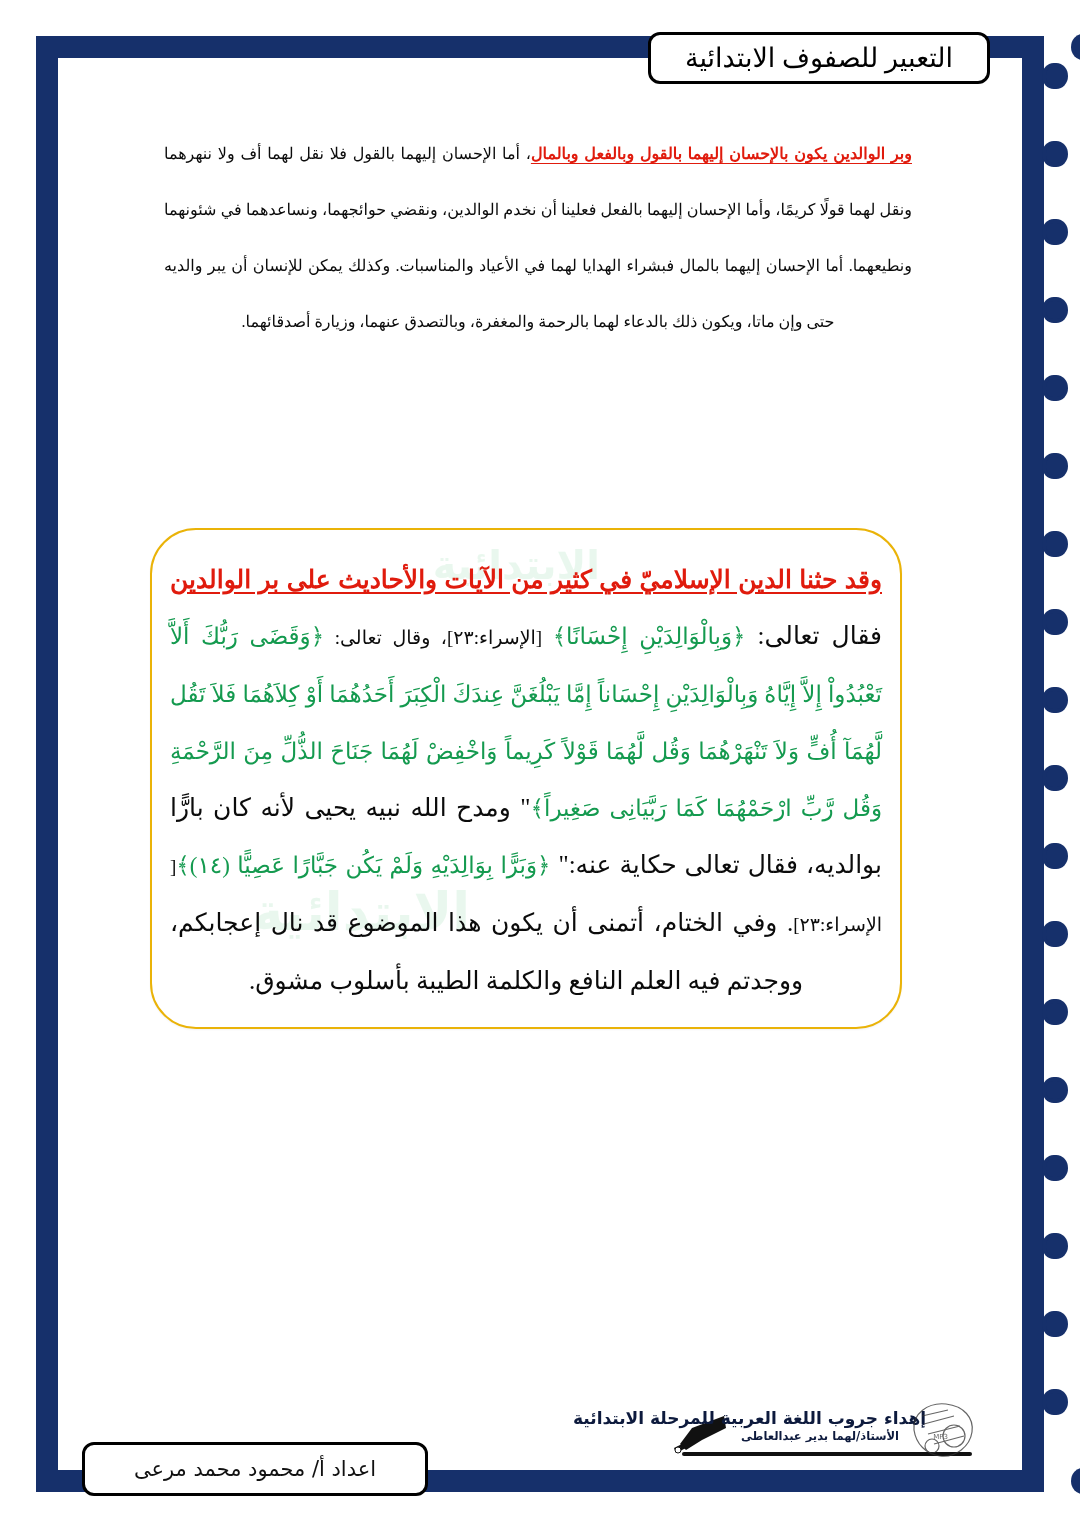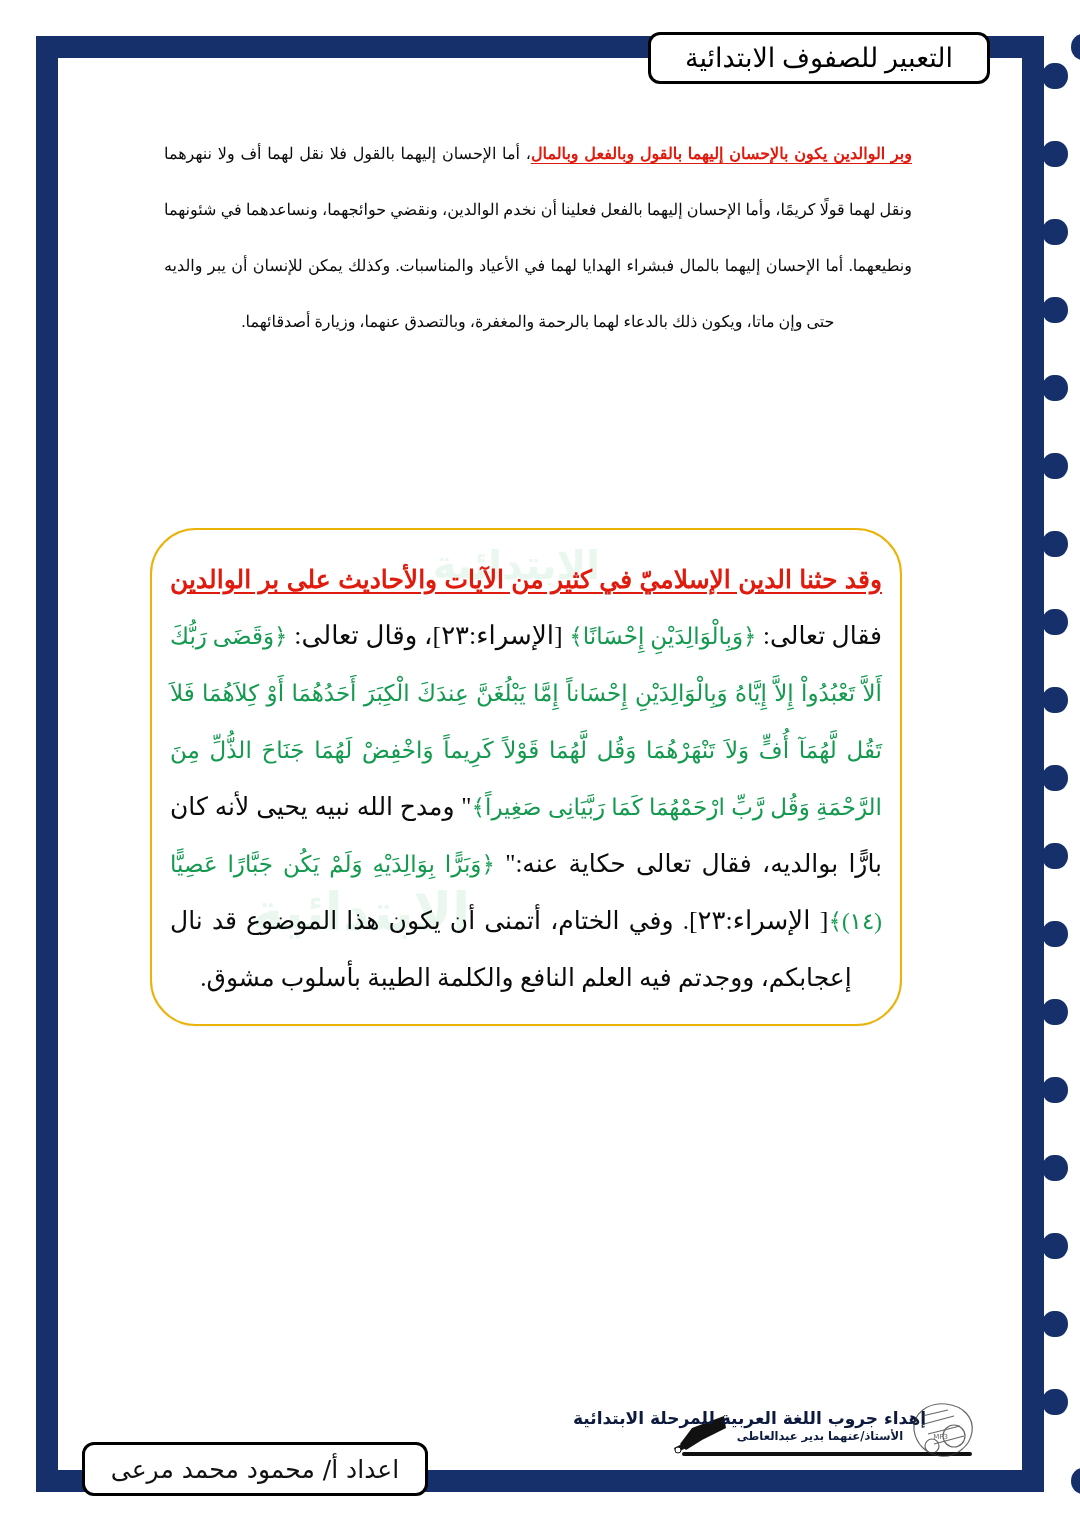--- a/index.html
+++ b/index.html
@@ -93,21 +93,21 @@
     background: #ffffff;
     border: 3px solid #000000;
     border-radius: 12px;
     display: flex;
     align-items: center;
     justify-content: center;
     z-index: 6;
   }
   .footer-pill .credit {
     font-family: "DejaVu Sans", sans-serif;
-    font-size: 25px;
+    font-size: 21px;
     color: #111;
     white-space: nowrap;
   }
 
   
   .footer-stamp {
     position: absolute;
     left: 672px;
     bottom: 58px;
     width: 300px;
@@ -217,21 +217,21 @@
     font-size: 25px;
     line-height: 56px;
     color: #0b0b0b;
     font-family: "Liberation Serif", "DejaVu Serif", serif;
   }
   .quran {
     color: #149a4f;
     font-size: 23px;
     font-family: "Liberation Serif", "DejaVu Serif", serif;
   }
-  .ref { color: #0b0b0b; font-size: 26px; }
+  .ref { color: #0b0b0b; font-size: 19px; }
 
   
   .watermark {
     position: absolute;
     z-index: 1;
     pointer-events: none;
     opacity: .30;
     font-family: "DejaVu Sans", sans-serif;
     font-weight: bold;
     color: #b9e8c8;
@@ -319,21 +319,21 @@
 </div>
 
 <div class="footer-stamp">
   <svg class="pen-nib" viewBox="0 0 56 40">
     <polygon points="52,2 20,14 8,30 14,36 30,26 54,14" fill="#111111"></polygon>
     <polygon points="14,34 4,39 2,34 10,30" fill="#111111"></polygon>
     <circle cx="6" cy="36" r="3" fill="#ffffff" stroke="#111" stroke-width="1"></circle>
   </svg>
   <div class="stamp-lines">
     <div class="l1">إهداء جروب اللغة العربية للمرحلة الابتدائية</div>
-    <div class="l2">الأستاذ/عنهما بدير عبدالعاطى</div>
+    <div class="l2">الأستاذ/لهما بدير عبدالعاطى</div>
   </div>
   <div class="stamp-rule"></div>
   <svg class="scribble" viewBox="0 0 70 62">
     <g fill="none" stroke="#333" stroke-width="1.2">
       <path d="M6 30 C4 14 20 2 38 4 C56 6 66 18 64 32 C62 46 48 58 32 56 C18 54 8 44 6 30 Z"></path>
       <path d="M14 16 L40 10 M16 24 L46 16 M20 34 L52 26 M26 44 L56 36"></path>
       <circle cx="46" cy="36" r="11"></circle>
       <circle cx="24" cy="46" r="7"></circle>
     </g>
     <text x="40" y="39" font-size="7" fill="#333" font-family="DejaVu Sans, sans-serif">MP3</text>

